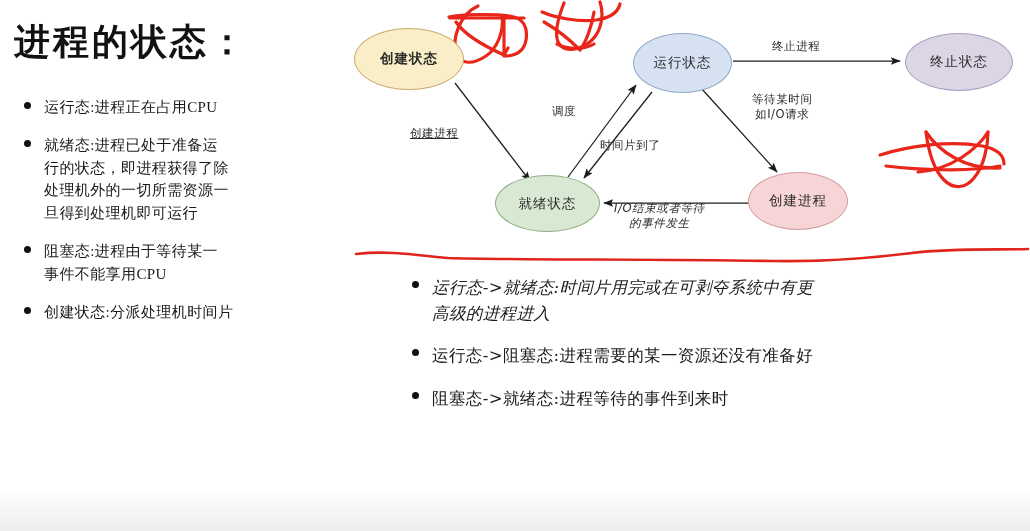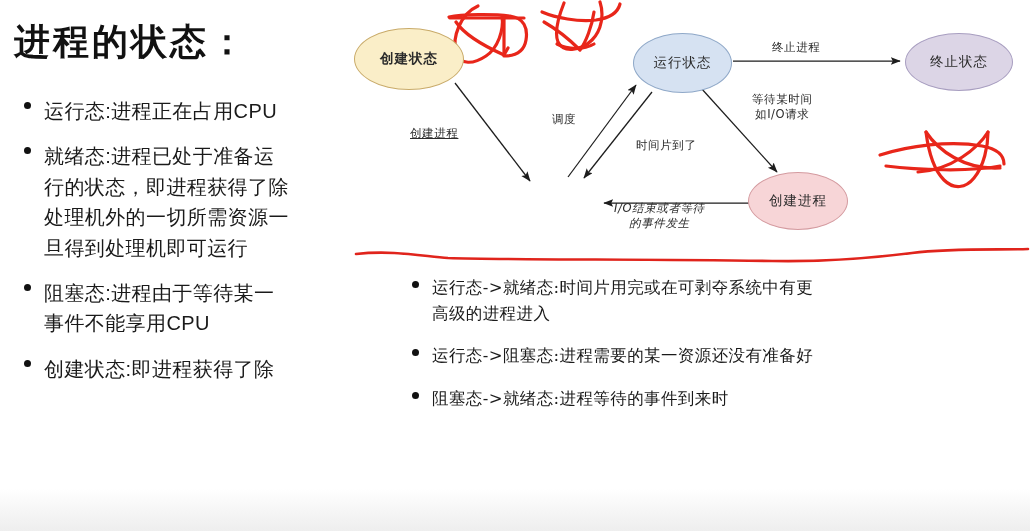--- a/index.html
+++ b/index.html
@@ -28,25 +28,25 @@
     white-space:nowrap;
   }
   .left-list{
     position:absolute;left:22px;top:96px;width:330px;
     margin:0;padding:0;list-style:none;
   }
   .left-item{
     position:relative;
     padding-left:22px;
     margin-bottom:15px;
-    font-size:20px;
+    font-size:15px;
     line-height:1.52;
     color:#1a1a1a;
     letter-spacing:0.4px;
-    font-family:Liberation Sans, sans-serif;
+    font-family:Liberation Serif, serif;
   }
   .left-item .bullet{
     position:absolute;left:2px;top:6px;
     width:7px;height:7px;border-radius:50%;
     background:#111;
   }
   .left-item .txt{display:block;}
 
   
   #diagram{
@@ -75,23 +75,23 @@
      background:#f7d5d7;border:1.2px solid #d49ba0;}
 
   .edge-label{
     position:absolute;
     font-family:"DejaVu Sans","Liberation Sans",sans-serif;
     font-size:11.5px;color:#2b2b2b;
     letter-spacing:0.6px;line-height:1.28;
     white-space:pre;
   }
   #lbl-create-proc{left:58px;top:126px;text-decoration:underline;}
-  #lbl-dispatch{left:200px;top:104px;margin-top:8px;}
-  #lbl-timeslice{left:248px;top:138px;margin-left:36px;}
-  #lbl-terminate{left:420px;top:40px;}
+  #lbl-dispatch{left:200px;top:104px;}
+  #lbl-timeslice{left:248px;top:138px;}
+  #lbl-terminate{left:420px;top:40px;font-family:Liberation Mono, monospace;}
   #lbl-wait-io{left:400px;top:92px;text-align:center;}
   #lbl-io-done{left:262px;top:201px;text-align:center;font-style:italic;}
 
   
   #red-divider{position:absolute;left:352px;top:240px;width:678px;height:26px;}
 
   
   #bottom-column{
     position:absolute;left:410px;top:275px;width:600px;
   }
@@ -126,21 +126,21 @@
 处理机外的一切所需资源一
 旦得到处理机即可运行</span>
       </li>
       <li class="left-item">
         <span class="bullet"></span>
         <span class="txt" style="white-space: pre-line;">阻塞态:进程由于等待某一
 事件不能享用CPU</span>
       </li>
       <li class="left-item">
         <span class="bullet"></span>
-        <span class="txt">创建状态:即进程获得了除</span>
+        <span class="txt">创建状态:分派处理机时间片</span>
       </li>
     </ul>
   </div>
 
   <div id="diagram">
 
     <svg width="678" height="262" viewBox="0 0 678 262">
       <defs>
         <marker id="ah" markerWidth="9" markerHeight="9" refX="7.4" refY="3.1" orient="auto" markerUnits="strokeWidth">
           <path d="M0,0 L8,3.1 L0,6.2 L1.6,3.1 z" fill="#1d1d1d"></path>
@@ -183,20 +183,23 @@
 
     <div class="node" id="node-create">
       <span>创建状态</span>
     </div>
     <div class="node" id="node-run">
       <span>运行状态</span>
     </div>
     <div class="node" id="node-terminate">
       <span>终止状态</span>
     </div>
+    <div class="node" id="node-ready">
+      <span>就绪状态</span>
+    </div>
     <div class="node" id="node-blocked">
       <span>创建进程</span>
     </div>
 
     <div class="edge-label" id="lbl-create-proc">创建进程</div>
     <div class="edge-label" id="lbl-dispatch">调度</div>
     <div class="edge-label" id="lbl-timeslice">时间片到了</div>
     <div class="edge-label" id="lbl-terminate">终止进程</div>
     <div class="edge-label" id="lbl-wait-io" style="white-space: pre-line;">等待某时间
 如I/O请求</div>
@@ -205,21 +208,21 @@
   </div>
 
   <svg id="red-divider" width="678" height="26" viewBox="0 0 678 26">
     <path d="M4,14 C40,10 70,16 96,18 C160,20 300,19 420,21 C470,22 520,18 560,13 C600,8 650,10 676,9" fill="none" stroke="#e0241c" stroke-width="2.6" stroke-linecap="round"></path>
   </svg>
 
   <div id="bottom-column">
     <ul class="bot-list">
       <li class="bot-item">
         <span class="bullet"></span>
-        <span style="white-space: pre-line;">运行态-&gt;就绪态:时间片用完或在可剥夺系统中有更
+        <span style="white-space: pre-line; font-style: italic;">运行态-&gt;就绪态:时间片用完或在可剥夺系统中有更
 高级的进程进入</span>
       </li>
       <li class="bot-item">
         <span class="bullet"></span>
         <span>运行态-&gt;阻塞态:进程需要的某一资源还没有准备好</span>
       </li>
       <li class="bot-item">
         <span class="bullet"></span>
         <span>阻塞态-&gt;就绪态:进程等待的事件到来时</span>
       </li>

